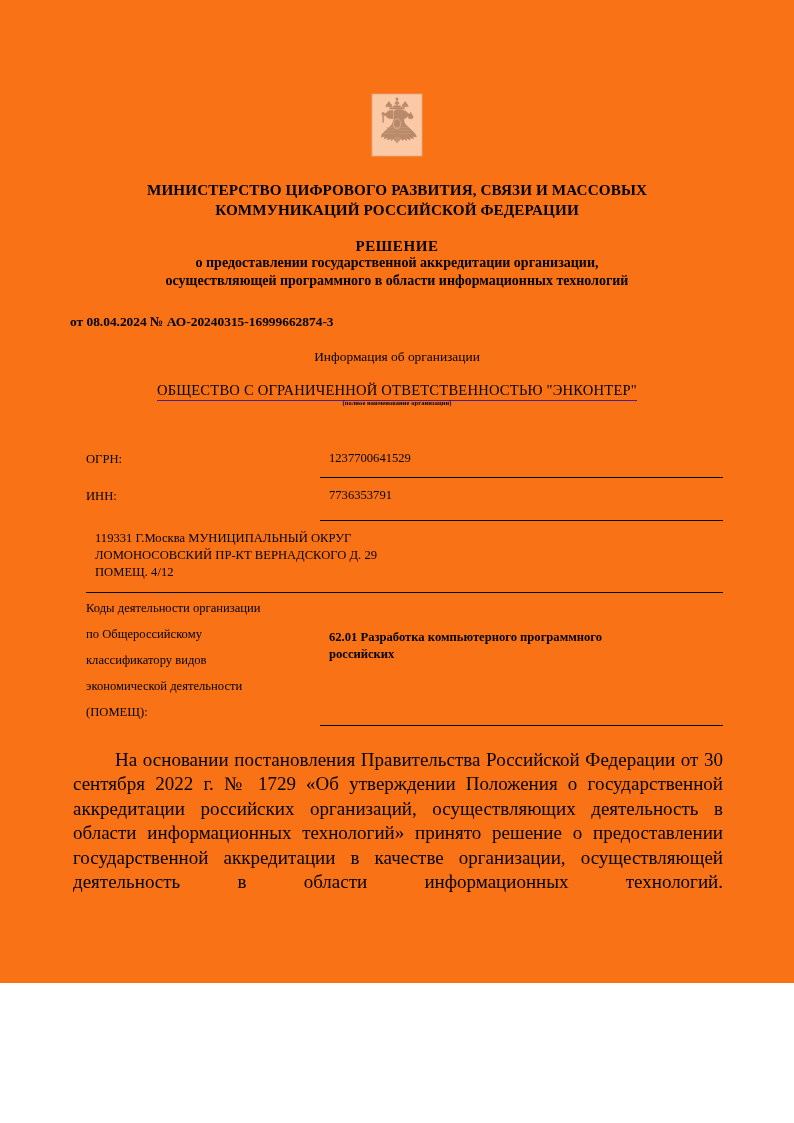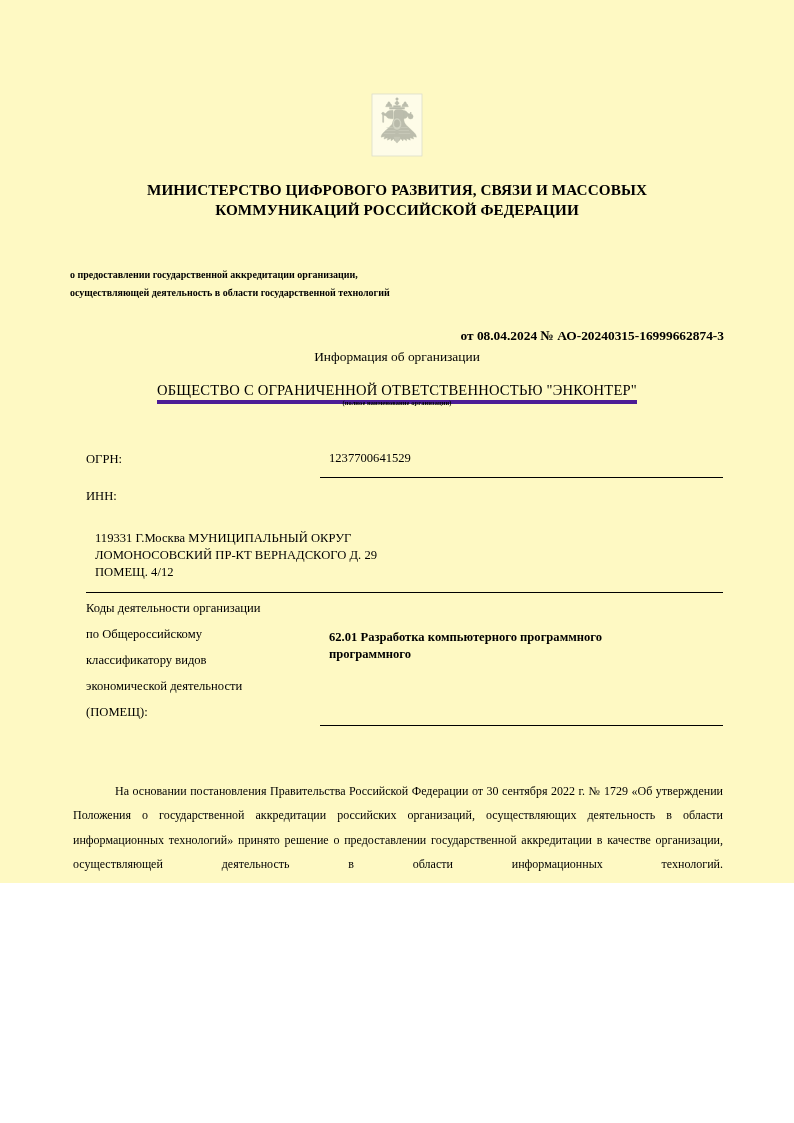--- a/index.html
+++ b/index.html
@@ -8,23 +8,23 @@
     padding: 0;
     background: #ffffff;
   }
   body {
     font-family: "Liberation Serif", "DejaVu Serif", serif;
     color: #000000;
   }
   .page {
     position: relative;
     width: 794px;
-    height: 883px;
+    height: 983px;
     margin: 0 auto;
-    background: #fef9c3;
+    background: #f97316;
     overflow: hidden;
     box-sizing: border-box;
   }
 
   
   .emblem-wrap {
     position: absolute;
     left: 0;
     right: 0;
     top: 92px;
@@ -57,34 +57,34 @@
     top: 238px;
     text-align: center;
     font-weight: bold;
     font-size: 15px;
     letter-spacing: 0.6px;
   }
   .decision-sub {
     position: absolute;
     left: 70px;
     right: 70px;
-    top: 266px;
-    font-weight: bold;
-    font-size: 10px;
+    top: 254px;
+    text-align: center;
+    font-weight: bold;
+    font-size: 14px;
     line-height: 18px;
   }
   .doc-number {
     position: absolute;
     left: 70px;
     right: 70px;
     top: 314px;
-    text-align: right;
+    text-align: left;
     font-weight: bold;
     font-size: 13.4px;
-    margin-top: 14px;
   }
   .org-info-label {
     position: absolute;
     left: 70px;
     right: 70px;
     top: 349px;
     text-align: center;
     font-size: 13.4px;
   }
 
@@ -93,21 +93,21 @@
     position: absolute;
     left: 70px;
     right: 70px;
     top: 381px;
     text-align: center;
   }
   .org-name {
     display: inline-block;
     font-size: 14.6px;
     letter-spacing: 0.2px;
-    border-bottom: 4px solid #4c1d95;
+    border-bottom: 1px solid #4c1d95;
     padding-bottom: 1px;
     white-space: nowrap;
   }
   .org-name-caption {
     position: absolute;
     left: 70px;
     right: 70px;
     top: 399px;
     text-align: center;
     font-size: 6.4px;
@@ -167,26 +167,25 @@
     line-height: 26px;
     padding-top: 2px;
   }
 
   
   .body-paragraph {
     position: absolute;
     left: 73px;
     top: 748px;
     width: 650px;
-    font-size: 12px;
+    font-size: 19px;
     line-height: 24.4px;
     text-align: justify;
     text-indent: 42px;
     hyphens: none;
-    margin-top: 31px;
   }
   .body-paragraph:after {
     content: "";
     display: inline-block;
     width: 100%;
   }
 </style>
 </head>
 <body>
 
@@ -225,65 +224,67 @@
         <path d="M24.2 44.5 c1.2 3.4 2.3 5.3 3.8 6.6 c1.5-1.3 2.6-3.2 3.8-6.6 z" fill="#a5aab1"></path>
       </g>
     </svg>
   </div>
 
   <div class="ministry">
     <div>МИНИСТЕРСТВО ЦИФРОВОГО РАЗВИТИЯ, СВЯЗИ И МАССОВЫХ</div>
     <div>КОММУНИКАЦИЙ РОССИЙСКОЙ ФЕДЕРАЦИИ</div>
   </div>
 
+  <div class="decision-title">РЕШЕНИЕ</div>
 
   <div class="decision-sub">
     <div>о предоставлении государственной аккредитации организации,</div>
-    <div>осуществляющей деятельность в области государственной технологий</div>
+    <div>осуществляющей программного в области информационных технологий</div>
   </div>
 
   <div class="doc-number">от 08.04.2024 № АО-20240315-16999662874-3</div>
 
   <div class="org-info-label">Информация об организации</div>
 
   <div class="org-name-wrap">
     <span class="org-name">ОБЩЕСТВО С ОГРАНИЧЕННОЙ ОТВЕТСТВЕННОСТЬЮ "ЭНКОНТЕР"</span>
   </div>
   <div class="org-name-caption">(полное наименование организации)</div>
 
   <div class="info-table">
 
     <div class="info-row row-ogrn">
       <div class="info-label">ОГРН:</div>
       <div class="info-value">1237700641529</div>
     </div>
 
     <div class="info-row row-inn">
       <div class="info-label">ИНН:</div>
+      <div class="info-value">7736353791</div>
     </div>
 
     <div class="info-row row-addr">
       <div class="info-value">
         <div>119331 Г.Москва МУНИЦИПАЛЬНЫЙ ОКРУГ</div>
         <div>ЛОМОНОСОВСКИЙ ПР-КТ ВЕРНАДСКОГО Д. 29</div>
         <div>ПОМЕЩ. 4/12</div>
       </div>
     </div>
 
     <div class="info-row row-okved">
       <div class="info-label">
         <div>Коды деятельности организации</div>
         <div>по Общероссийскому</div>
         <div>классификатору видов</div>
         <div>экономической деятельности</div>
         <div>(ПОМЕЩ):</div>
       </div>
       <div class="info-value">
         <div>62.01 Разработка компьютерного программного</div>
-        <div>программного</div>
+        <div>российских</div>
       </div>
     </div>
 
   </div>
 
   <div class="body-paragraph">На основании постановления Правительства Российской Федерации от 30 сентября 2022 г. № 1729 «Об утверждении Положения о государственной аккредитации российских организаций, осуществляющих деятельность в области информационных технологий» принято решение о предоставлении государственной аккредитации в качестве организации, осуществляющей деятельность в области информационных технологий.</div>
 
 </div>
 
 </body></html>

